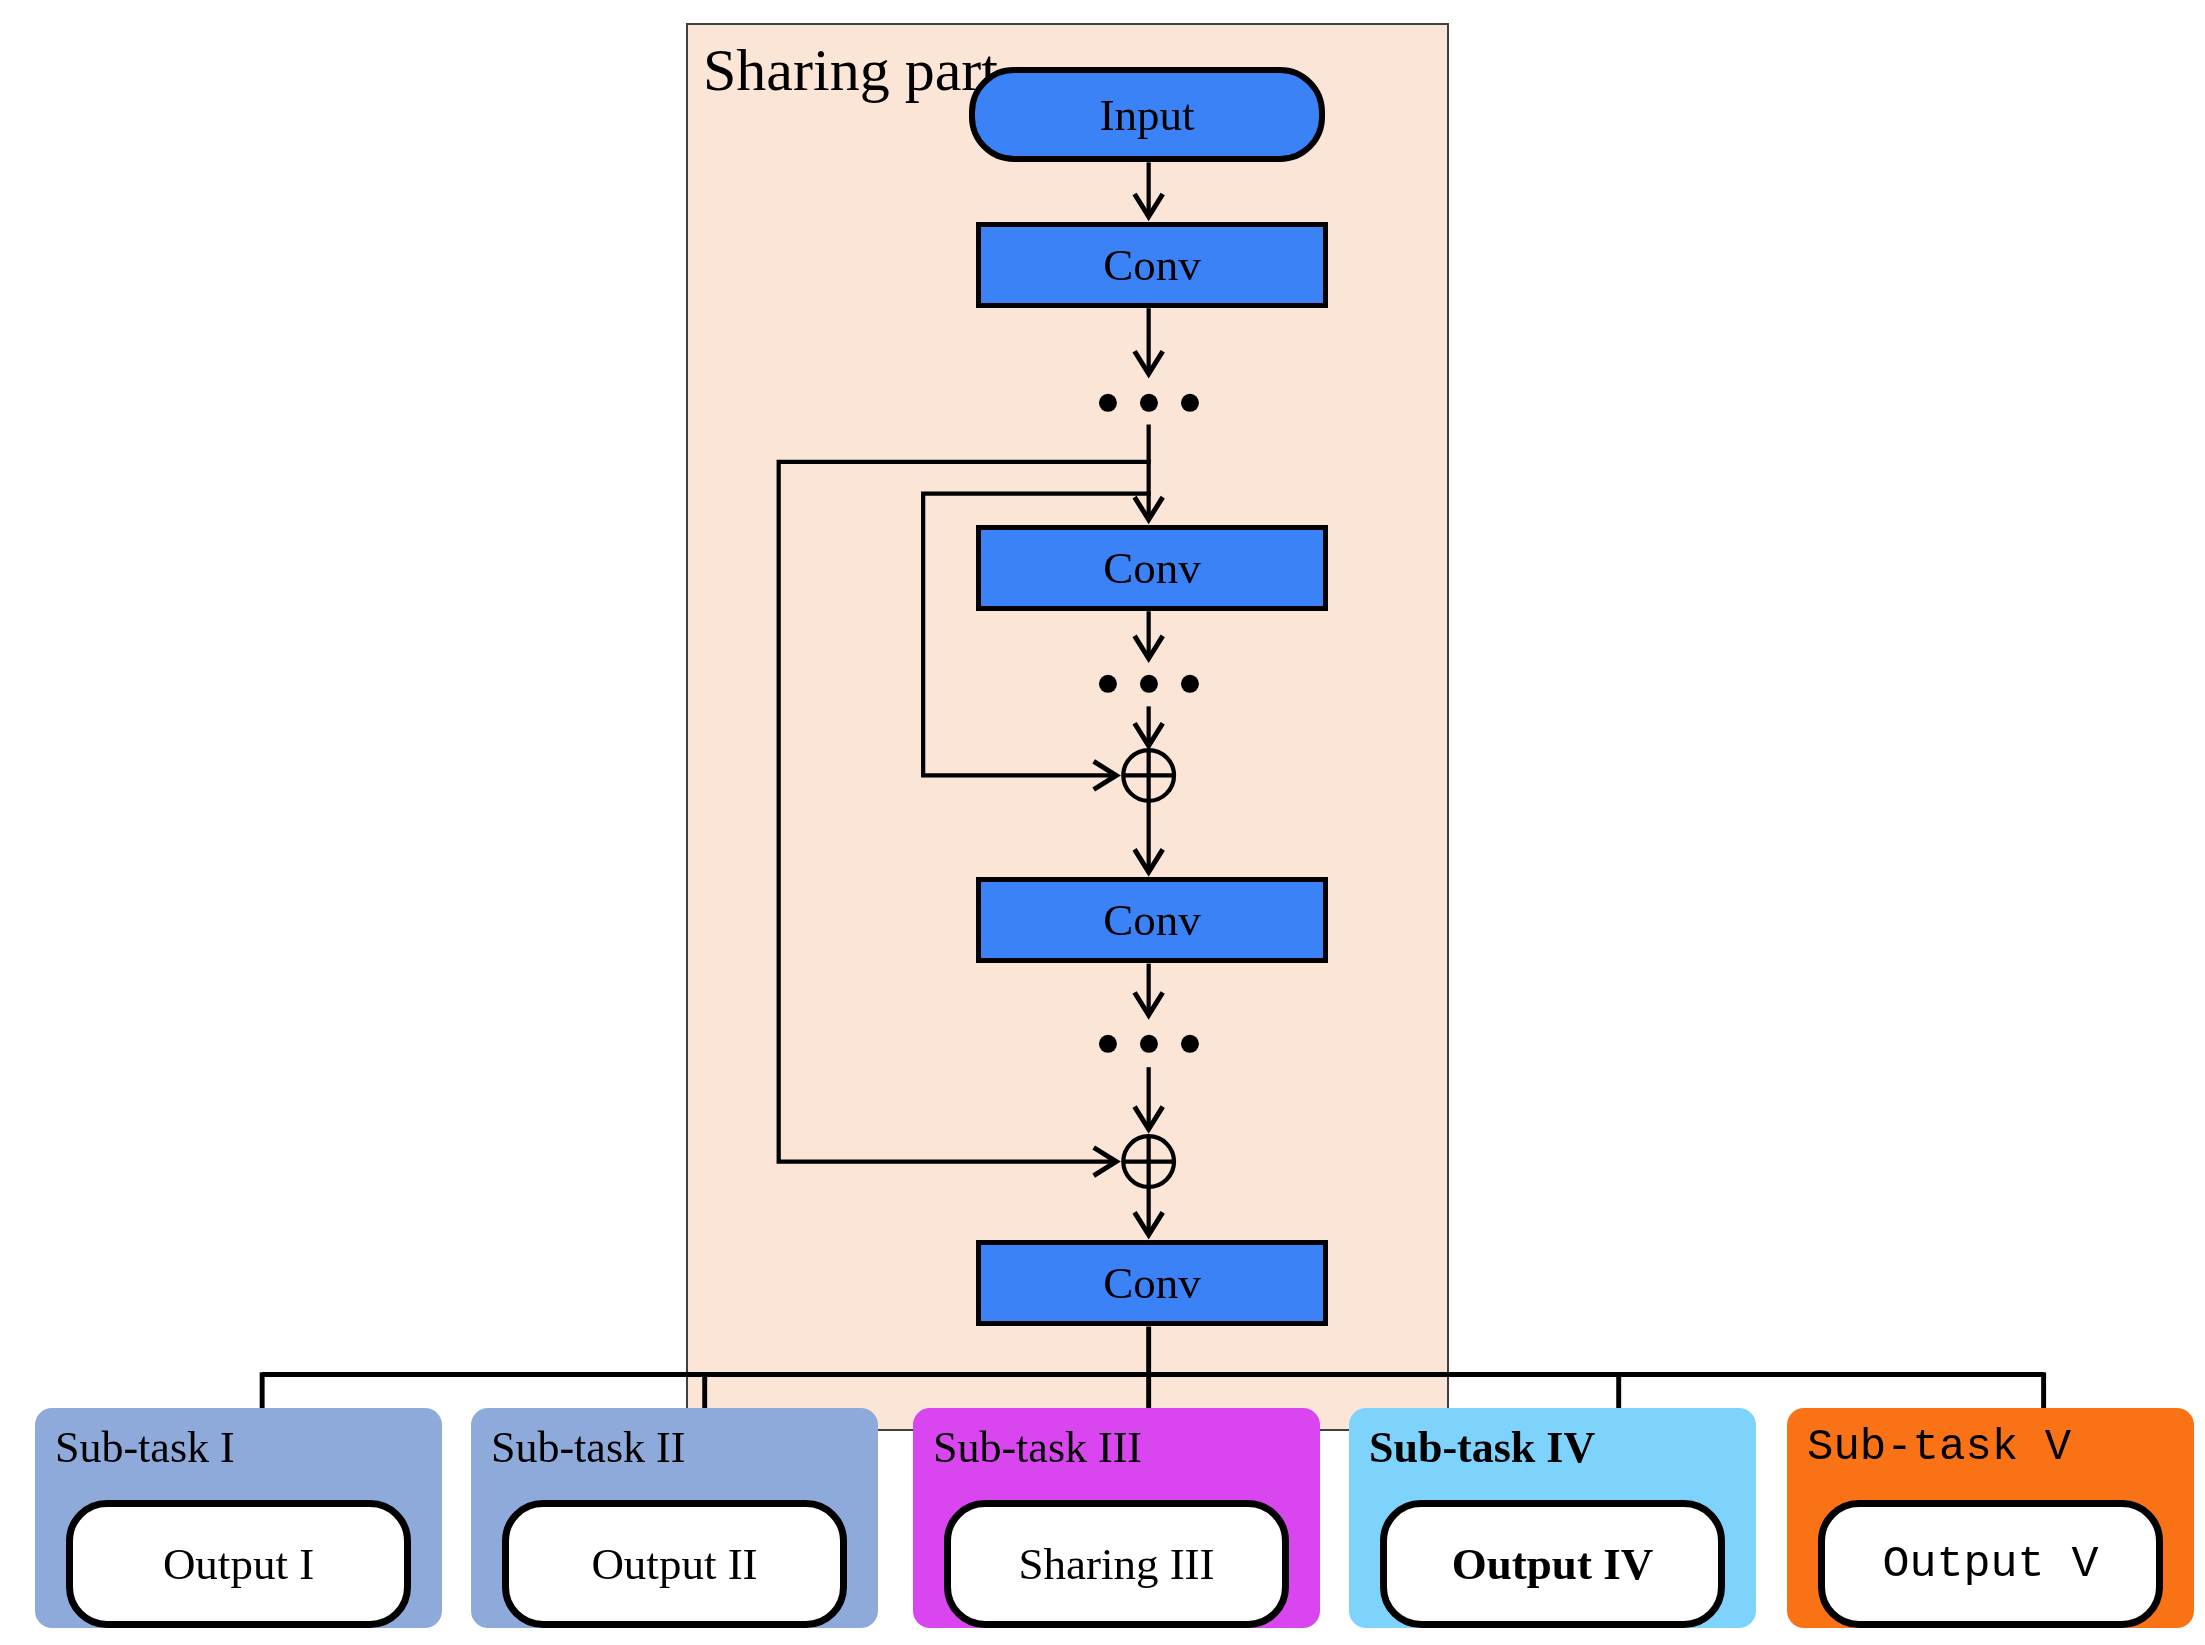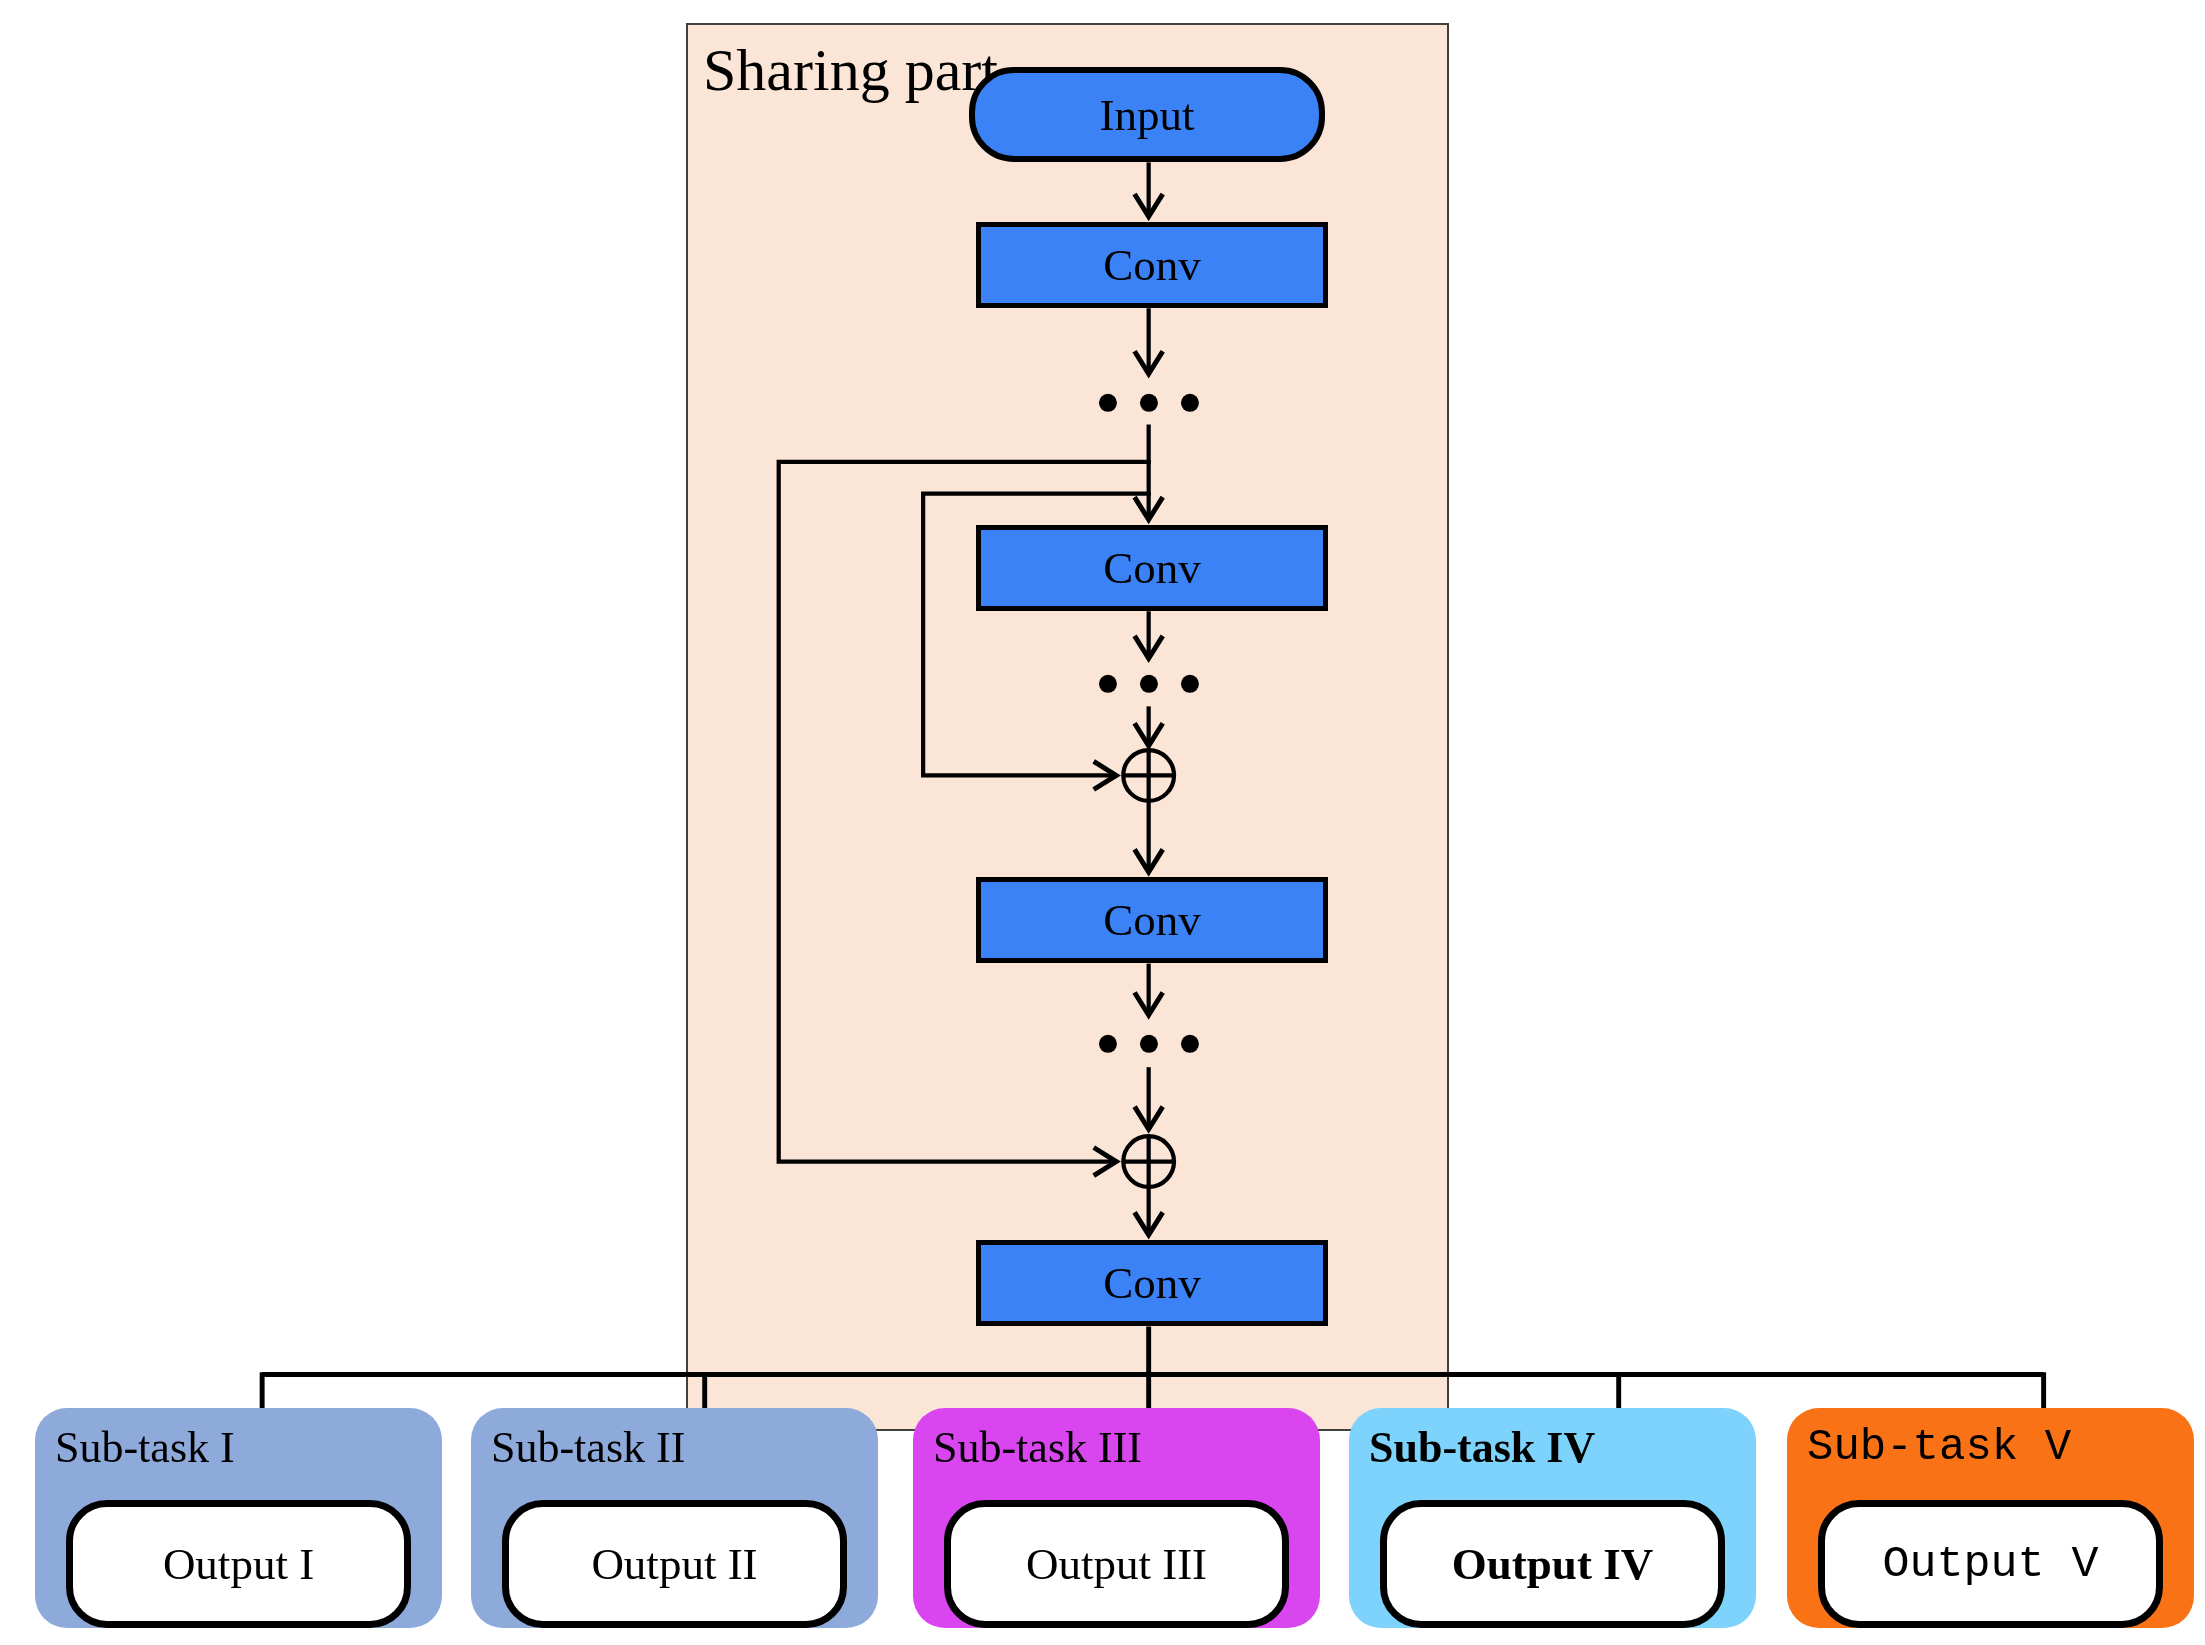--- a/index.html
+++ b/index.html
@@ -38,21 +38,21 @@
   .dots{
     position:absolute;
     display:flex;gap:22.6px;
     transform:translate(-50%,-50%);
     z-index:3;
   }
   .dot{width:18.3px;height:18.3px;border-radius:50%;background:#000;}
   .subtask{
     position:absolute;
     top:1408px;width:407px;height:220px;
-    border-radius:32px;
+    border-radius:17px;
     box-sizing:border-box;
     z-index:2;
   }
   .subtask-label{
     position:absolute;
     left:20px;top:14px;
     font-size:44px;
     white-space:nowrap;
   }
   .output-pill{
@@ -164,21 +164,21 @@
     <div class="output-pill">Output I</div>
   </div>
 
   <div class="subtask" style="left: 471px; background-color: rgb(142, 170, 219);">
     <div class="subtask-label">Sub-task II</div>
     <div class="output-pill">Output II</div>
   </div>
 
   <div class="subtask" style="left: 913px; background-color: #d946ef;">
     <div class="subtask-label">Sub-task III</div>
-    <div class="output-pill">Output III</div>
+    <div class="output-pill">Sharing III</div>
   </div>
 
   <div class="subtask" style="left: 1349px; background-color: #7dd3fc; font-weight: bold;">
     <div class="subtask-label">Sub-task IV</div>
     <div class="output-pill">Output IV</div>
   </div>
 
   <div class="subtask" style="left: 1787px; background-color: #f97316; font-family: Liberation Mono, monospace;">
     <div class="subtask-label">Sub-task V</div>
     <div class="output-pill">Output V</div>

